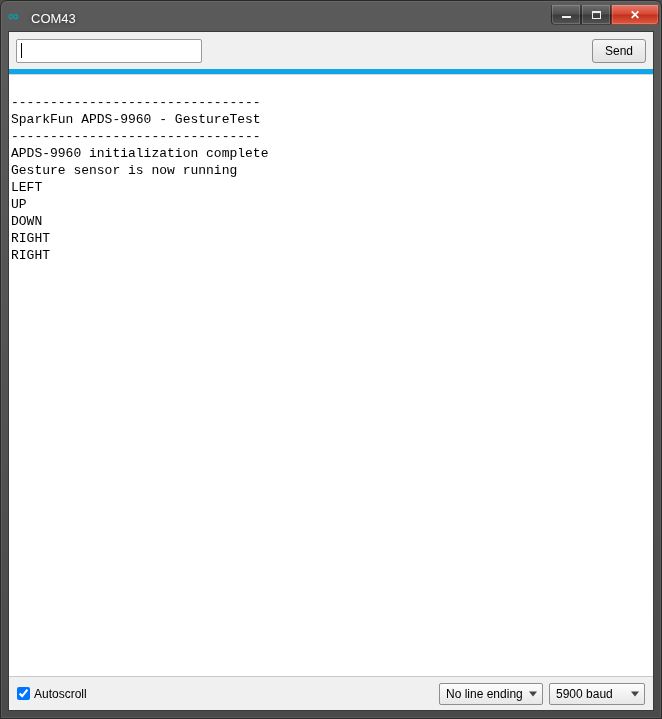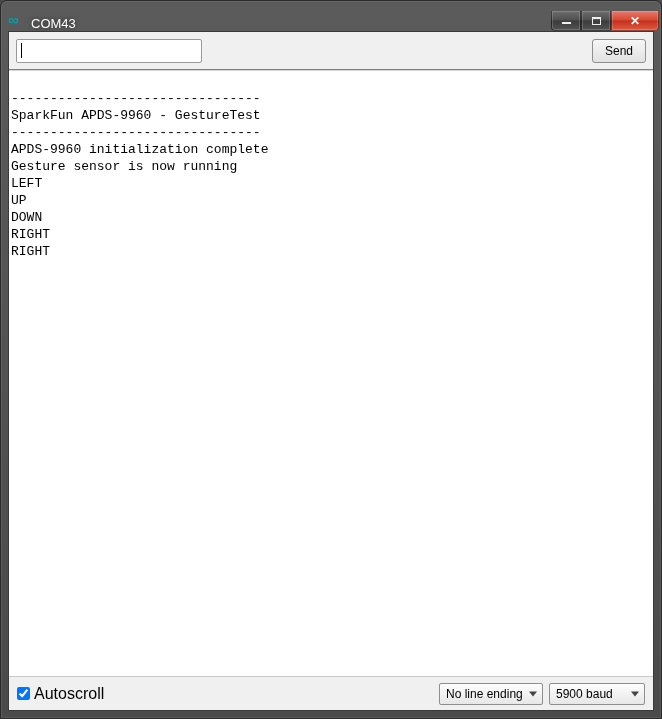--- a/index.html
+++ b/index.html
@@ -20,22 +20,22 @@
       background: linear-gradient(to bottom, #5b5b5b 0%, #4a4a4a 100%);
       border: 1px solid #2a2a2a;
       border-radius: 7px 7px 0 0;
       display: flex;
       flex-direction: column;
       box-shadow: inset 0 0 0 1px rgba(255,255,255,.08);
     }
     .titlebar {
       height: 30px;
       display: flex;
-      align-items: flex-end;
-      padding: 1px 2px 0 8px;
+      align-items: flex-start;
+      padding: 10px 2px 0 8px;
       background: transparent;
     }
     .app-icon {
       width: 16px;
       height: 16px;
       margin-right: 6px;
       position: relative;
       flex-shrink: 0;
     }
     .app-icon::before {
@@ -96,21 +96,21 @@
       background: #f0f0f0;
       border: 1px solid #3a3a3a;
       display: flex;
       flex-direction: column;
     }
     .send-row {
       display: flex;
       padding: 7px 7px 6px 7px;
       gap: 18px;
       align-items: flex-start;
-      border-bottom: 1px solid #0ea5e9;
+      border-bottom: 5px solid #0ea5e9;
       background: #f0f0f0;
     }
     .send-input {
       flex: 1;
       height: 24px;
       border: 1px solid #9a9a9a;
       border-radius: 2px;
       padding: 2px 4px;
       font-size: 13px;
       background: #fff;
@@ -151,21 +151,21 @@
       display: flex;
       align-items: center;
       gap: 4px;
       flex: 1;
     }
     .autoscroll-wrap input[type="checkbox"]{
       width: 13px;
       height: 13px;
     }
     .autoscroll-label {
-      font-size: 16px;
+      font-size: 12px;
       color: #000;
     }
     .combo {
       height: 22px;
       font-size: 12px;
       border: 1px solid #8e8e8e;
       border-radius: 2px;
       background: linear-gradient(to bottom,#fdfdfd,#e7e7e7);
       padding: 0 18px 0 6px;
       position: relative;

